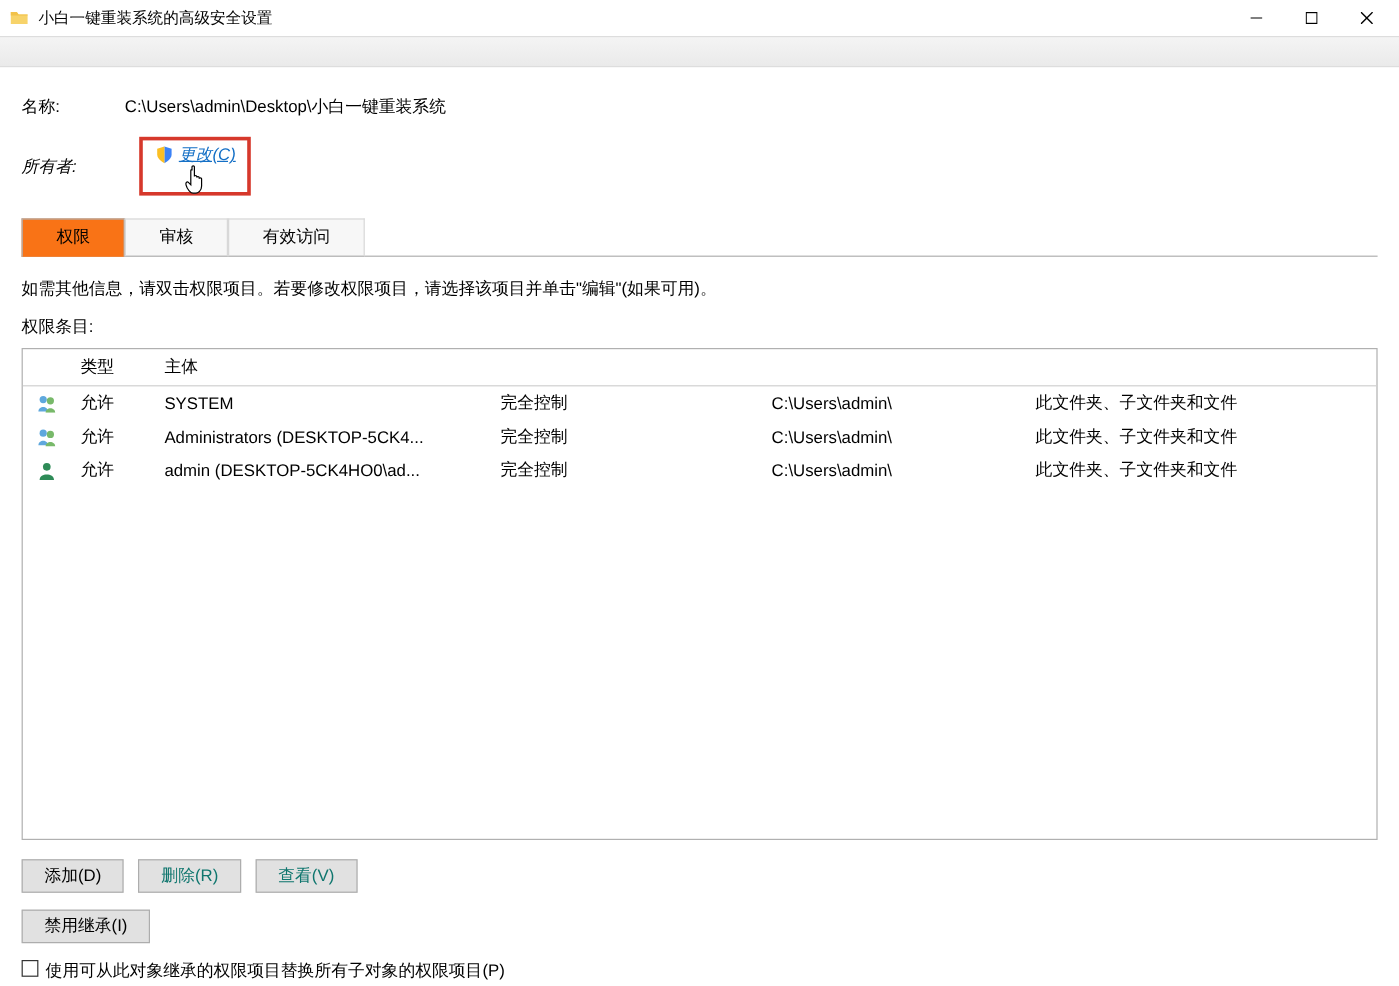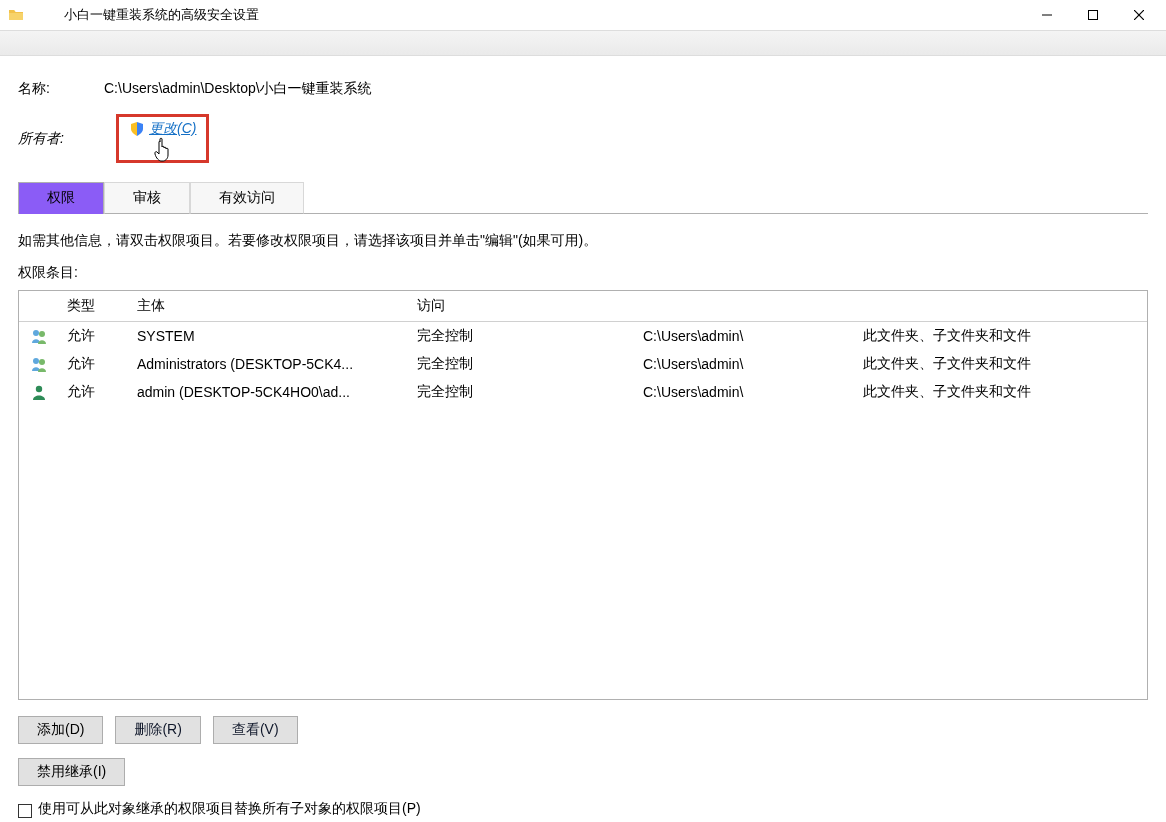--- a/index.html
+++ b/index.html
@@ -12,21 +12,20 @@
       height: 822px;
       overflow: hidden;
       position: relative;
     }
     .titlebar {
       height: 30px;
       display: flex;
       align-items: center;
       padding: 0 4px 0 8px;
       background: #fff;
-      gap: 32px;
     }
     .titlebar .folder-icon {
       width: 16px; height: 16px;
       margin-right: 8px;
       display: inline-flex;
     }
     .titlebar .title-text { flex: 0 0 auto; font-size: 13px; }
     .titlebar .spacer { flex: 1; }
     .winbtns { display: flex; }
     .winbtn {
@@ -80,21 +79,21 @@
     .tab {
       padding: 6px 28px;
       border: 1px solid transparent;
       border-bottom: none;
       position: relative;
       top: 1px;
       cursor: pointer;
     }
     .tab.active {
       border-color: #b0b0b0;
-      background: #8b5cf6;
+      background: #f97316;
     }
     .tab:not(.active) {
       background: #f7f7f7;
       border-color: #d8d8d8;
       border-bottom: 1px solid #b0b0b0;
     }
 
     .hint {
       margin: 18px 0 14px 0;
     }
@@ -131,23 +130,23 @@
       gap: 12px;
       margin-top: 16px;
     }
     .btn {
       padding: 4px 18px;
       background: #e1e1e1;
       border: 1px solid #adadad;
       cursor: pointer;
       font-size: 14px;
     }
-    .btn.disabled { color: #0f172a; }
+    .btn.disabled { color: #0f766e; }
     .inherit-row { margin-top: 14px; }
-    .cbx-row { margin-top: 14px; display: flex; align-items: flex-end; gap: 6px; }
+    .cbx-row { margin-top: 14px; display: flex; align-items: flex-start; gap: 6px; }
     .cbx {
       width: 14px; height: 14px; border: 1px solid #333; display:inline-block;
     }
   </style>
 </head>
 <body>
 
 <div class="titlebar">
   <span class="folder-icon">
     <svg viewBox="0 0 16 16">
@@ -210,21 +209,20 @@
   </div>
 
   <div class="hint">如需其他信息，请双击权限项目。若要修改权限项目，请选择该项目并单击"编辑"(如果可用)。</div>
   <div class="entries-label">权限条目:</div>
 
   <div class="grid">
     <div class="grid-head">
       <div class="cell"></div>
       <div class="cell">类型</div>
       <div class="cell">主体</div>
-      <div class="cell">访问</div>
     </div>
 
     <div class="grid-row">
       <div class="cell icon-cell">
         <svg class="user-ico" viewBox="0 0 16 16">
             <circle cx="5" cy="5" r="3" fill="#5fa8dd"></circle>
             <path d="M1 15 C1 10 9 10 9 15 Z" fill="#5fa8dd"></path>
             <circle cx="11" cy="6" r="3" fill="#78b96a"></circle>
             <path d="M7 16 C7 11 15 11 15 16 Z" fill="#78b96a"></path>
           </svg>

